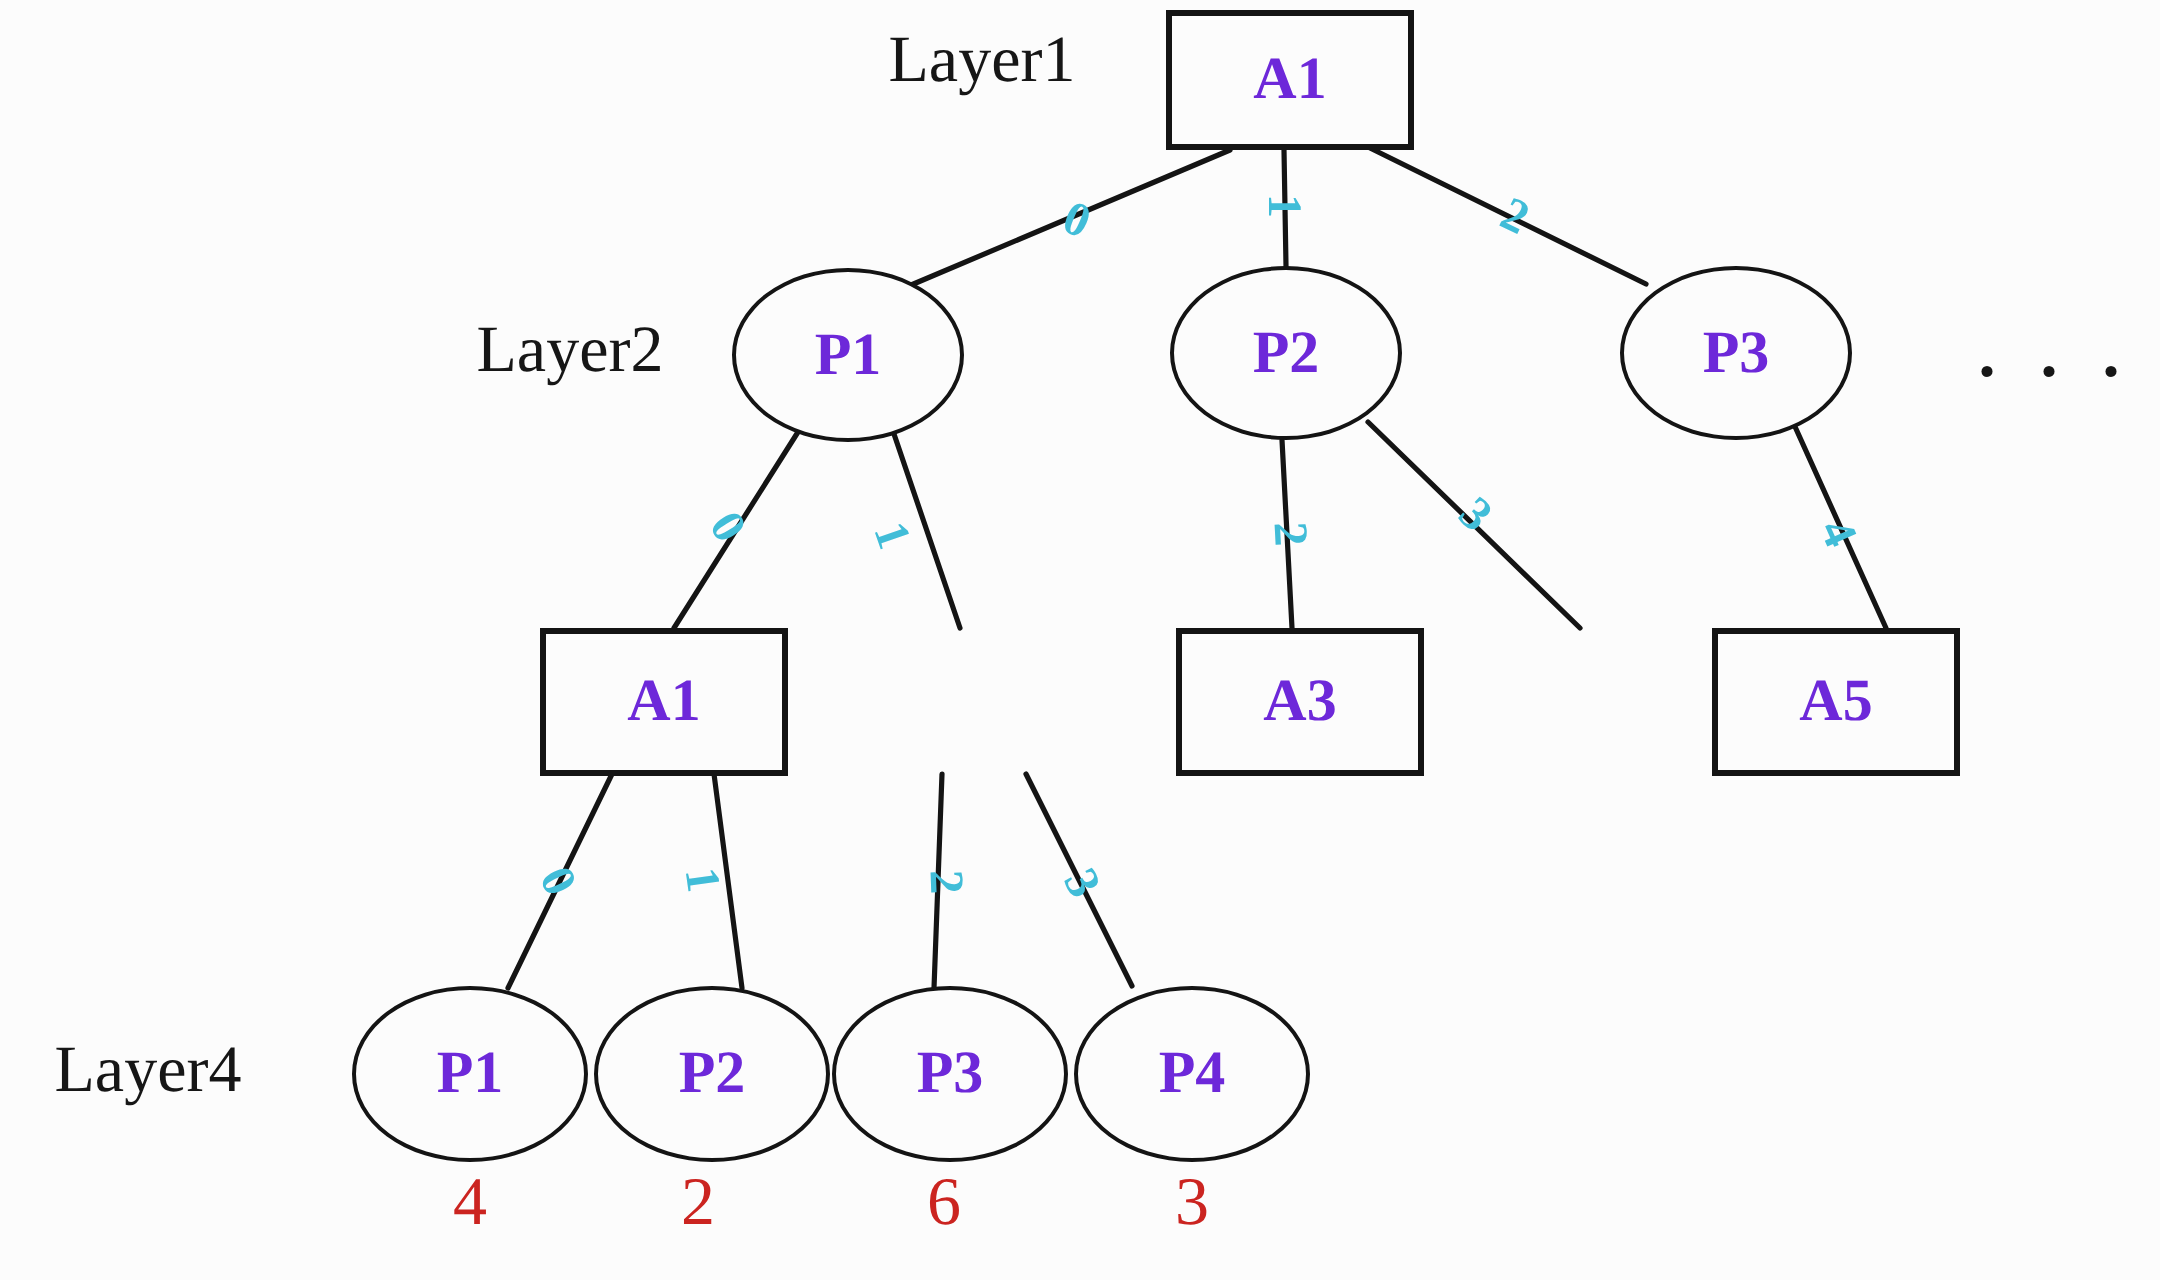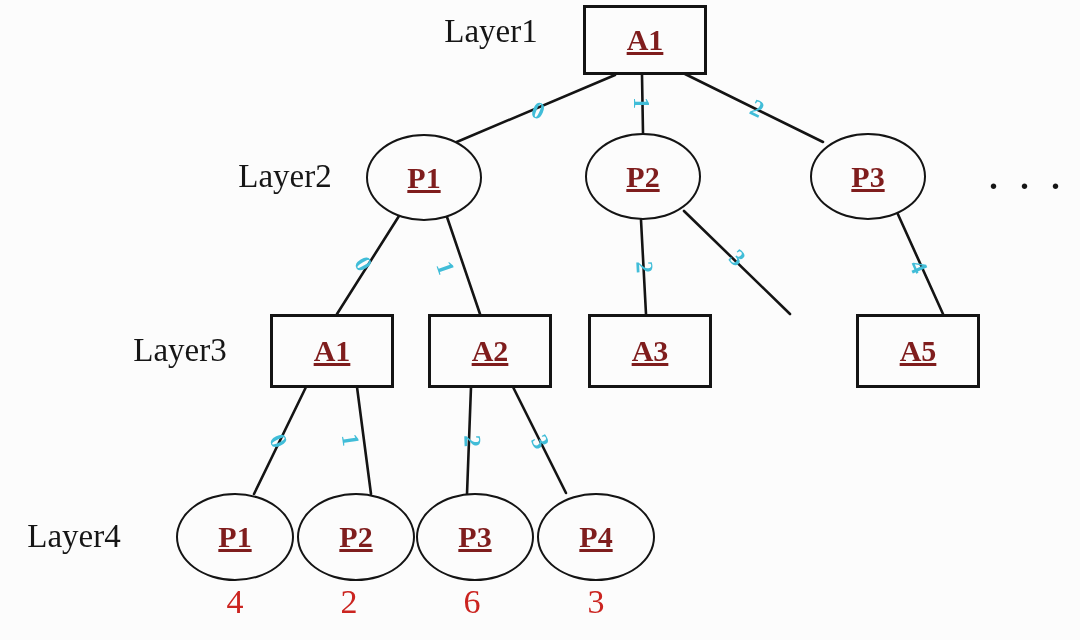--- a/index.html
+++ b/index.html
@@ -6,21 +6,21 @@
   body{width:1080px;height:640px;overflow:hidden;font-family:"Liberation Serif",serif;}
   .stage{position:relative;width:1080px;height:524px;}
   .edges{position:absolute;left:0;top:0;}
   .edge{stroke:var(--c-line,#141414);stroke-width:2.6;stroke-linecap:round;}
   .layer-label{position:absolute;transform:translate(-50%,-50%);font-size:33px;color:#161616;white-space:nowrap;}
   .node{position:absolute;box-sizing:border-box;background:#fcfcfc;display:flex;align-items:center;justify-content:center;}
   .box{border:3px solid var(--c-line,#141414);width:124px;height:74px;}
   .ellipse{border:2.5px solid var(--c-line,#141414);border-radius:50%;}
   .el2{width:116px;height:87px;}
   .el4{width:118px;height:88px;}
-  .node-text{font-weight:bold;font-size:30px;color:#7f1d1d;text-decoration:underline;}
+  .node-text{font-weight:bold;font-size:30px;color:#6d28d9;}
   .edge-label{position:absolute;transform:translate(-50%,-50%) rotate(var(--r,0deg));font-size:24px;font-weight:600;color:var(--c-edge-label,#41bdd8);}
   .count{position:absolute;transform:translate(-50%,-50%);font-size:34px;color:var(--c-leaf-count,#cb2420);}
   .more{position:absolute;transform:translate(-50%,-50%);font-size:34px;font-weight:bold;letter-spacing:7px;color:#161616;white-space:nowrap;}
 </style>
 </head>
 <body>
 
 <div class="stage">
 
   <svg class="edges" width="1080" height="640" viewBox="0 0 1080 640">
@@ -33,43 +33,39 @@
     <line class="edge" x1="684" y1="211" x2="790" y2="314"></line>
     <line class="edge" x1="896" y1="210" x2="943" y2="314"></line>
     <line class="edge" x1="306" y1="387" x2="254" y2="494"></line>
     <line class="edge" x1="357" y1="387" x2="371" y2="494"></line>
     <line class="edge" x1="471" y1="387" x2="467" y2="494"></line>
     <line class="edge" x1="513" y1="387" x2="566" y2="493"></line>
   </svg>
 
   <span class="layer-label" style="left:491px;top:31px">Layer1</span>
   <span class="layer-label" style="left:285px;top:176px">Layer2</span>
-  <span class="layer-label" style="left:180px;top:350px">Layer3</span>
   <span class="layer-label" style="left:74px;top:536px">Layer4</span>
 
   <div class="node box" style="left:583px;top:5px;width:124px;height:70px">
     <span class="node-text">A1</span>
   </div>
 
   <div class="node ellipse el2" style="left:366px;top:134px">
     <span class="node-text">P1</span>
   </div>
   <div class="node ellipse el2" style="left:585px;top:133px">
     <span class="node-text">P2</span>
   </div>
   <div class="node ellipse el2" style="left:810px;top:133px">
     <span class="node-text">P3</span>
   </div>
   <span class="more" style="left:1028px;top:178px">. . .</span>
 
   <div class="node box" style="left:270px;top:314px">
     <span class="node-text">A1</span>
-  </div>
-  <div class="node box" style="left:428px;top:314px">
-    <span class="node-text">A2</span>
   </div>
   <div class="node box" style="left:588px;top:314px">
     <span class="node-text">A3</span>
   </div>
   <div class="node box" style="left:856px;top:314px">
     <span class="node-text">A5</span>
   </div>
 
   <div class="node ellipse el4" style="left:176px;top:493px">
     <span class="node-text">P1</span>

